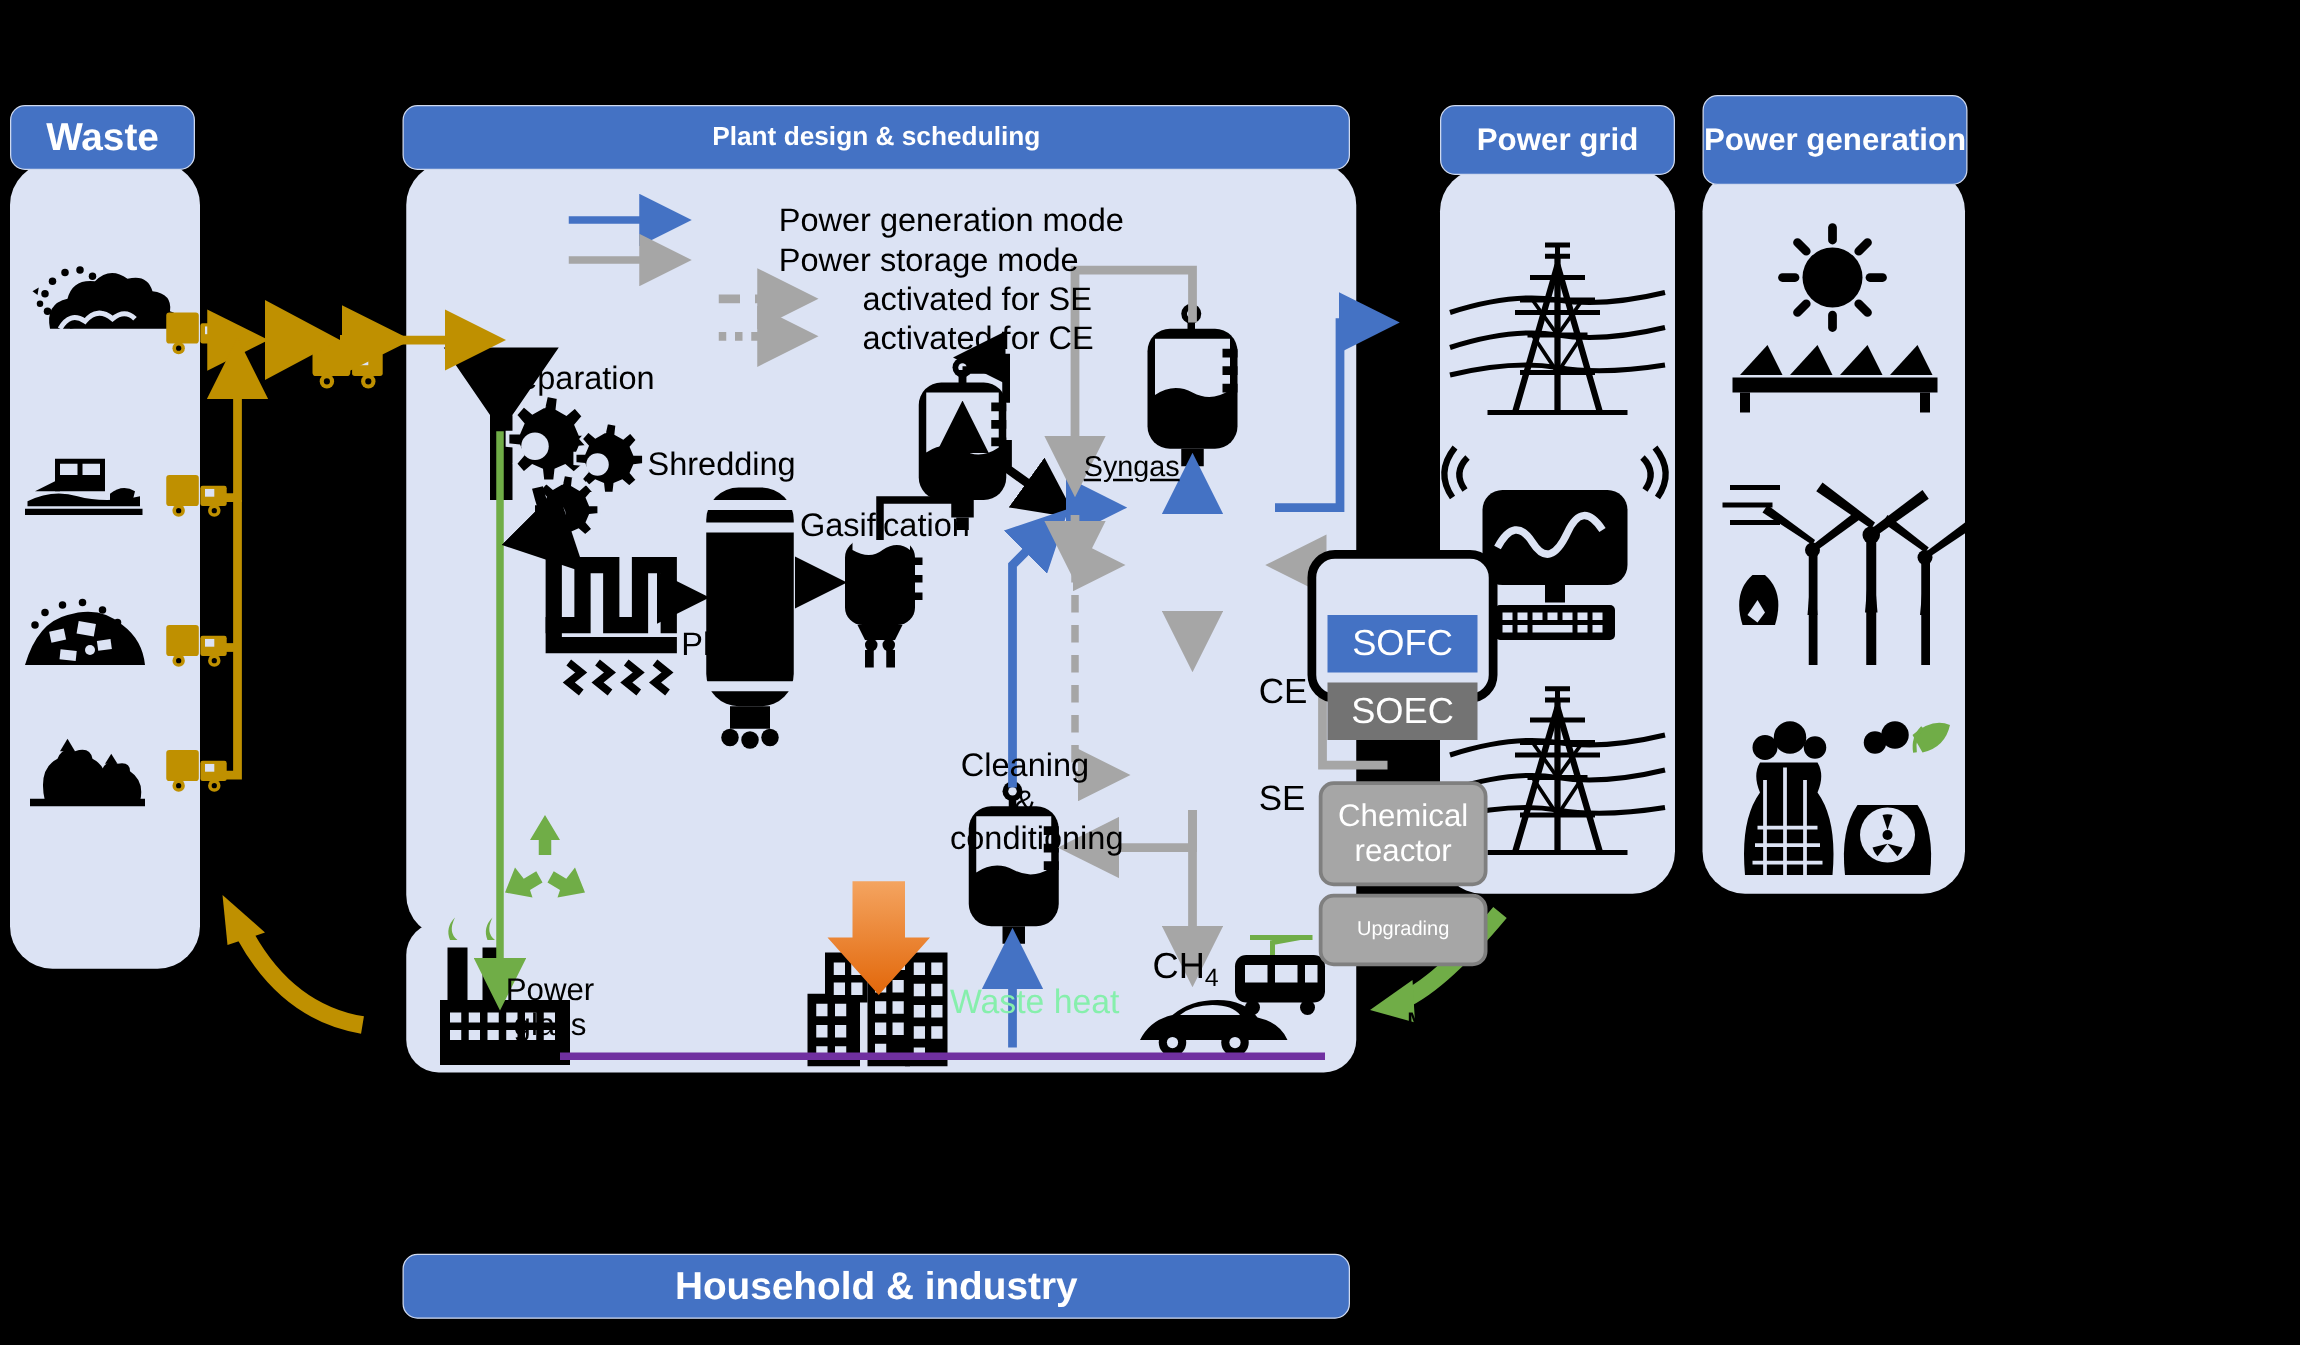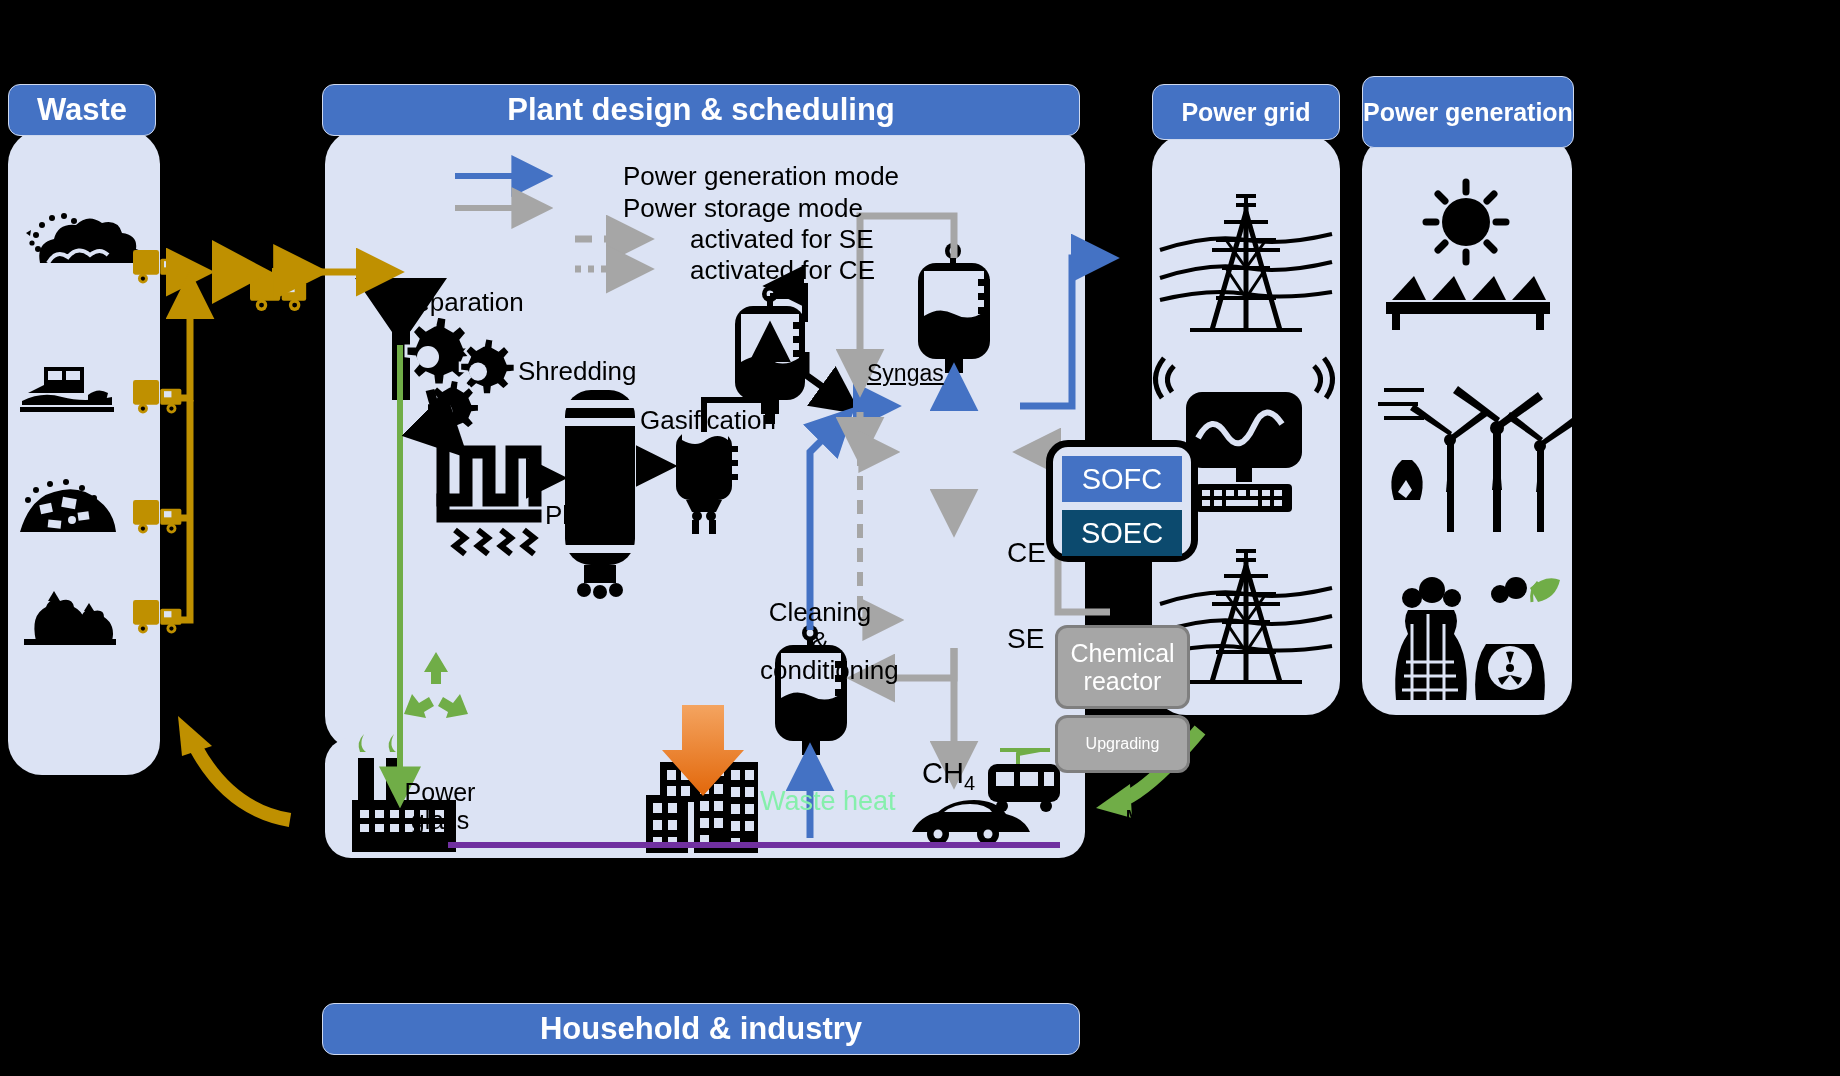--- a/index.html
+++ b/index.html
@@ -54,23 +54,24 @@
     border: 7px solid #000;
     border-radius: 22px;
     background: #DCE3F4;
     padding: 9px;
     z-index: 5;
   }
   .cellbox {
     display: flex; align-items: center; justify-content: center;
     color: #fff; font-size: 29px;
     height: 46px;
+    margin-top: 36px;
   }
   .cell-sofc { background: #4472C4; }
-  .cell-soec { background: #0c4a6e; }
+  .cell-soec { background: #737373; }
 
   .greybox {
     background: #A6A6A6;
     border: 3px solid #7F7F7F;
     border-radius: 12px;
     color: #fff;
     display: flex; align-items: center; justify-content: center;
     text-align: center;
     line-height: 1.12;
     z-index: 5;
@@ -100,21 +101,21 @@
   <div class="abs panel" style="left:1152px; top:135px; width:188px; height:580px;"></div>
 
   <div class="abs panel" style="left:1362px; top:135px; width:210px; height:580px;"></div>
 
   <div class="abs panel small-r" style="left:325px; top:738px; width:760px; height:120px;"></div>
 
   <div class="abs hdr" style="left:8px; top:84px; width:148px; height:52px; font-size:31px;">
     <span>Waste</span>
   </div>
 
-  <div class="abs hdr" style="left:322px; top:84px; width:758px; height:52px; font-size:31px;">
+  <div class="abs hdr" style="left:322px; top:84px; width:758px; height:52px; font-size:21px;">
     <span>Plant design &amp; scheduling</span>
   </div>
 
   <div class="abs hdr" style="left:1152px; top:84px; width:188px; height:56px; font-size:25px;">
     <span>Power grid</span>
   </div>
 
   <div class="abs hdr" style="left:1362px; top:76px; width:212px; height:72px; font-size:25px;">
     <span>Power generation</span>
   </div>

